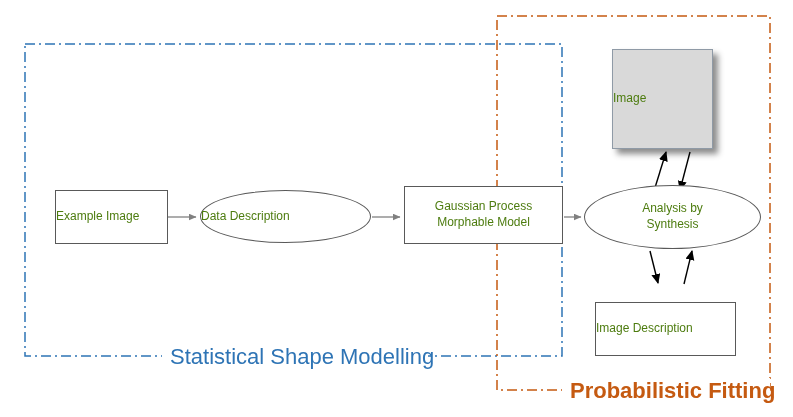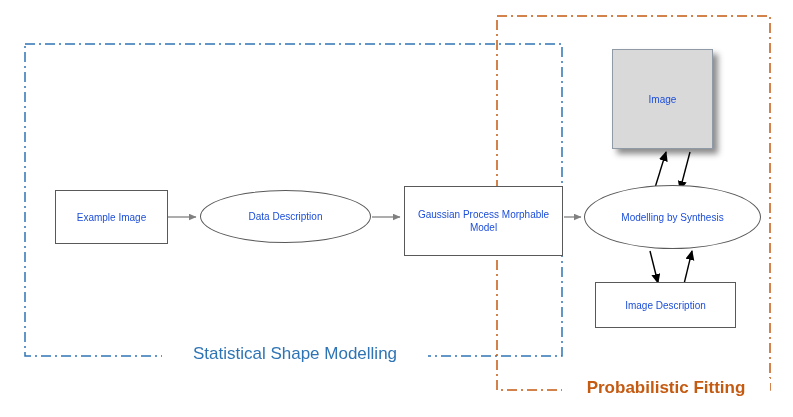--- a/index.html
+++ b/index.html
@@ -8,40 +8,40 @@
     width:793px; height:417px;
     background:#ffffff;
     font-family:"Liberation Sans", sans-serif;
     overflow:hidden;
   }
   svg.layer {
     position:absolute; left:0; top:0; z-index:1;
   }
   .node {
     position:absolute; z-index:2;
-    display:flex; align-items:center; justify-content:center;
+    display:flex; align-items:center; 
     text-align:center;
     background:#ffffff;
     border:1px solid #595959;
-    color:#1d4ed8;
-    font-size:10px;
+    color:#4d7c0f;
+    font-size:12px;
     line-height:1.3;
     box-sizing:border-box;
   }
   .ellipse { border-radius:50%; }
   .shaded {
     background:#d9d9d9;
     border:1px solid #8f9aa6;
     box-shadow:5px 5px 6px rgba(0,0,0,0.45);
   }
   .region-label {
     position:absolute; z-index:3;
     background:#ffffff;
     text-align:center;
-    font-size:17px;
+    font-size:22px;
     font-weight:400;
     padding:0 8px;
     white-space:nowrap;
   }
   .ssm-label { color:#2E74B5; left:162px; top:344px; width:250px; }
   .pf-label  { color:#C55A11; left:562px; top:378px; width:192px;font-weight:bold; }
 </style>
 </head>
 <body>
 
@@ -72,33 +72,33 @@
   </svg>
 
   <div class="node" style="left:55px; top:190px; width:113px; height:54px;">
     <span>Example Image</span>
   </div>
 
   <div class="node ellipse" style="left:200px; top:190px; width:171px; height:53px;">
     <span>Data Description</span>
   </div>
 
-  <div class="node" style="left:404px; top:186px; width:159px; height:70px; padding:0 12px;">
+  <div class="node" style="left:404px; top:186px; width:159px; height:58px; padding:0 12px;">
     <span>Gaussian Process Morphable Model</span>
   </div>
 
   <div class="node shaded" style="left:612px; top:49px; width:101px; height:100px;">
     <span>Image</span>
   </div>
 
   <div class="node ellipse" style="left:584px; top:185px; width:177px; height:64px; padding:0 32px;">
-    <span>Modelling by Synthesis</span>
+    <span>Analysis by Synthesis</span>
   </div>
 
-  <div class="node" style="left:595px; top:282px; width:141px; height:46px;">
+  <div class="node" style="left:595px; top:302px; width:141px; height:54px;">
     <span>Image Description</span>
   </div>
 
   <div class="region-label ssm-label">Statistical Shape Modelling</div>
 
   <div class="region-label pf-label">Probabilistic Fitting</div>
 
 </div>
 
 </body></html>

